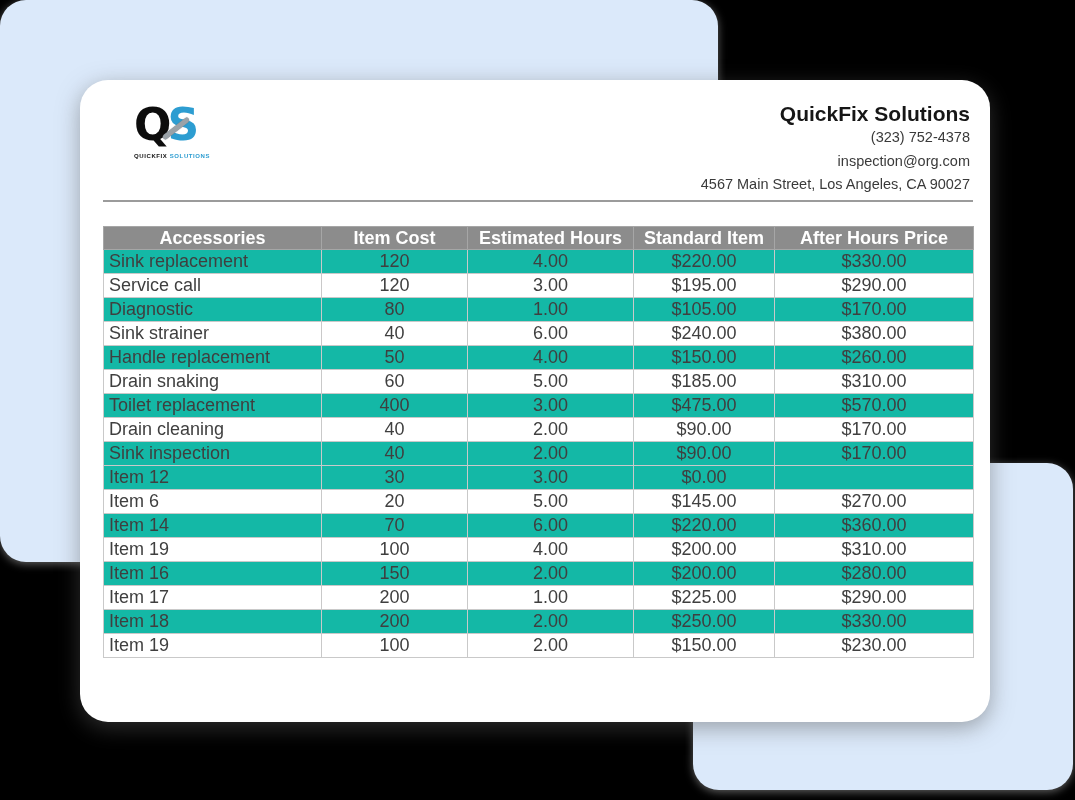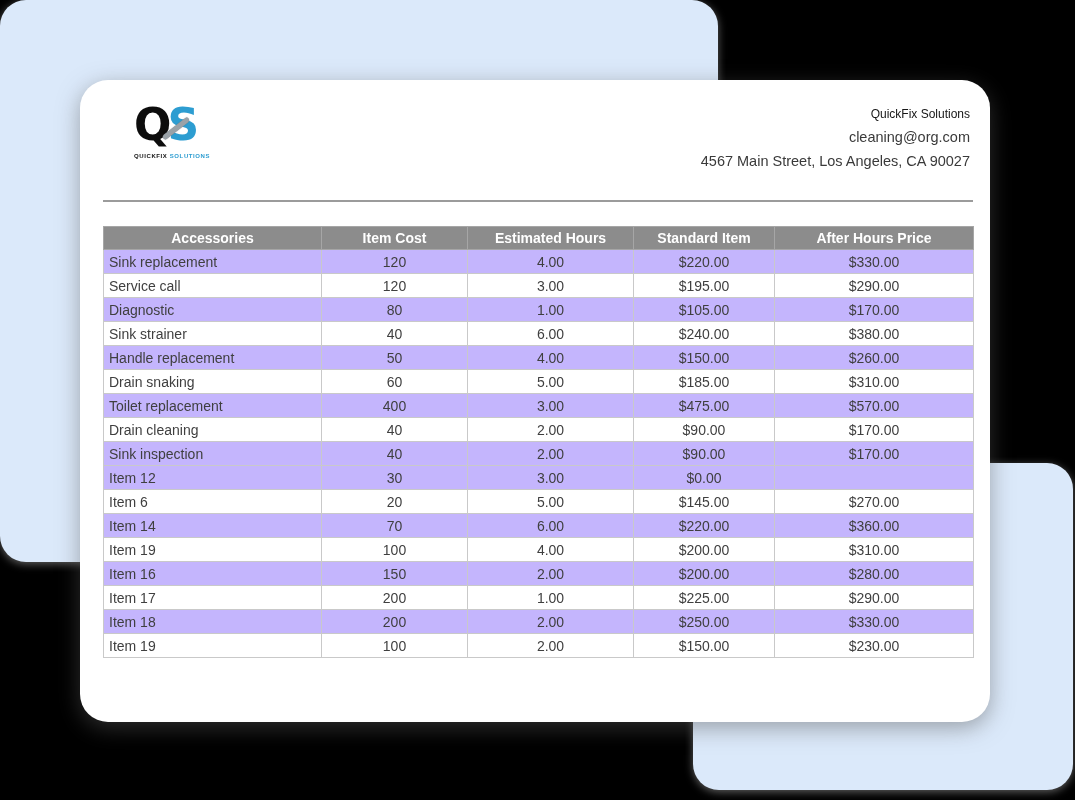--- a/index.html
+++ b/index.html
@@ -73,60 +73,60 @@
   .cap-black { color: #111; }
   .cap-blue  { color: var(--logo-blue, #2d9dd1); }
 
   .company-info {
     position: absolute;
     right: 20px; top: 22px;
     text-align: right;
     color: #3a3a3a;
   }
   .company-name {
-    font-size: 12px; font-weight: 400; color: #161616;
+    font-size: 21px; font-weight: 700; color: #161616;
     line-height: 24px;
   }
   .company-line { font-size: 14.5px; line-height: 23.5px; }
 
   .divider {
     position: absolute;
     left: 23px; top: 120px;
     width: 870px; height: 2px;
     background: #9b9b9b;
   }
 
   
   .price-table {
     position: absolute;
     left: 23px; top: 146px;
     width: 870px;
     border-collapse: collapse;
     table-layout: fixed;
-    font-size: 14px;
+    font-size: 18px;
     color: #3f3f3f;
     border: 1px solid #9e9e9e;
   }
   .price-table th {
     background: var(--header-gray, #8c8c8c);
     color: #ffffff;
     font-weight: 700;
     height: 22px;
     border: 1px solid #a6a6a6;
     text-align: center;
     padding: 0 4px;
   }
   .price-table td {
     height: 23px;
     border: 1px solid #c9c9c9;
     padding: 0 5px;
     white-space: nowrap;
     overflow: hidden;
   }
-  .price-table tr.alt td { background: #c4b5fd; }
+  .price-table tr.alt td { background: #14b8a6; }
   .c-left { text-align: left; }
   .c-center { text-align: center; }
 </style>
 </head>
 <body>
 
 <div class="stage">
   <div class="panel panel-tl"></div>
   <div class="panel panel-br"></div>
 
@@ -138,21 +138,22 @@
         <span class="logo-wrench"></span>
       </div>
       <div class="logo-caption">
         <span class="cap-black">QUICKFIX</span>
         <span class="cap-blue">SOLUTIONS</span>
       </div>
     </div>
 
     <div class="company-info">
       <div class="company-name">QuickFix Solutions</div>
-      <div class="company-line">cleaning@org.com</div>
+      <div class="company-line">(323) 752-4378</div>
+      <div class="company-line">inspection@org.com</div>
       <div class="company-line">4567 Main Street, Los Angeles, CA 90027</div>
     </div>
 
     <div class="divider"></div>
 
     <table class="price-table">
       <colgroup>
         <col style="width:218px">
           <col style="width:146px">
           <col style="width:166px">

